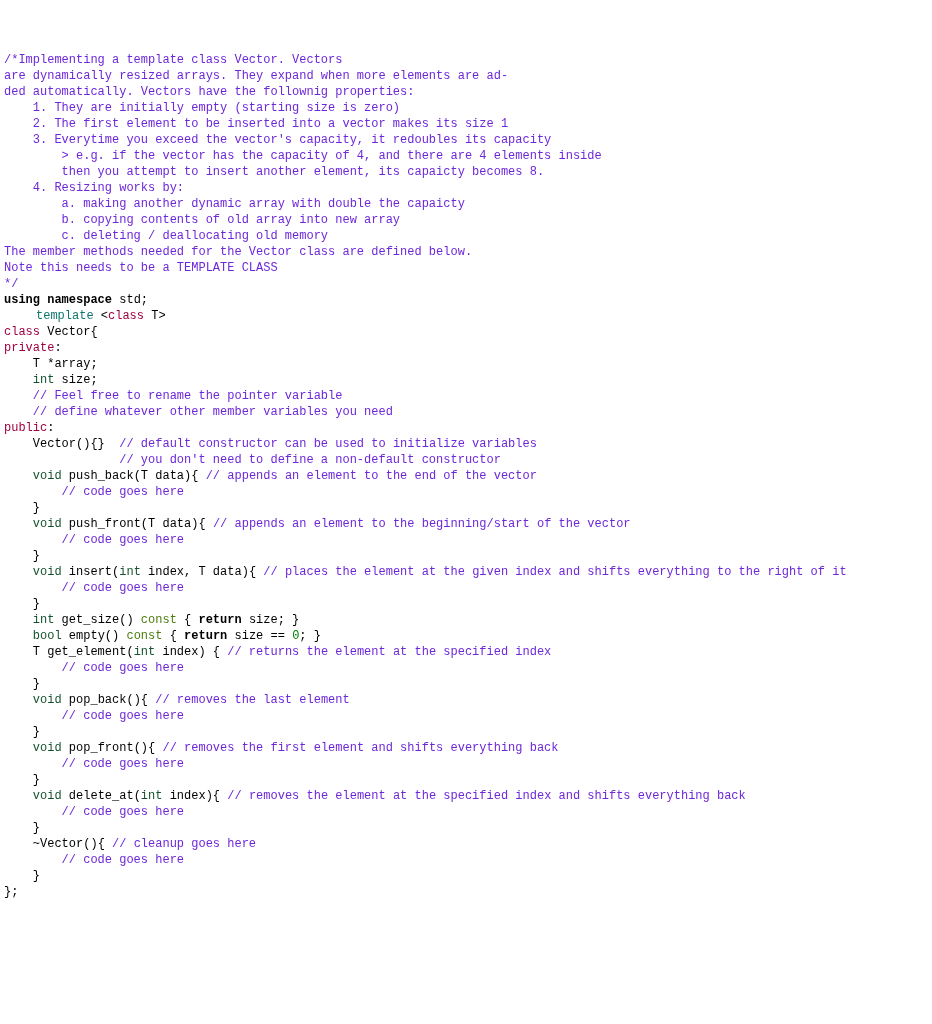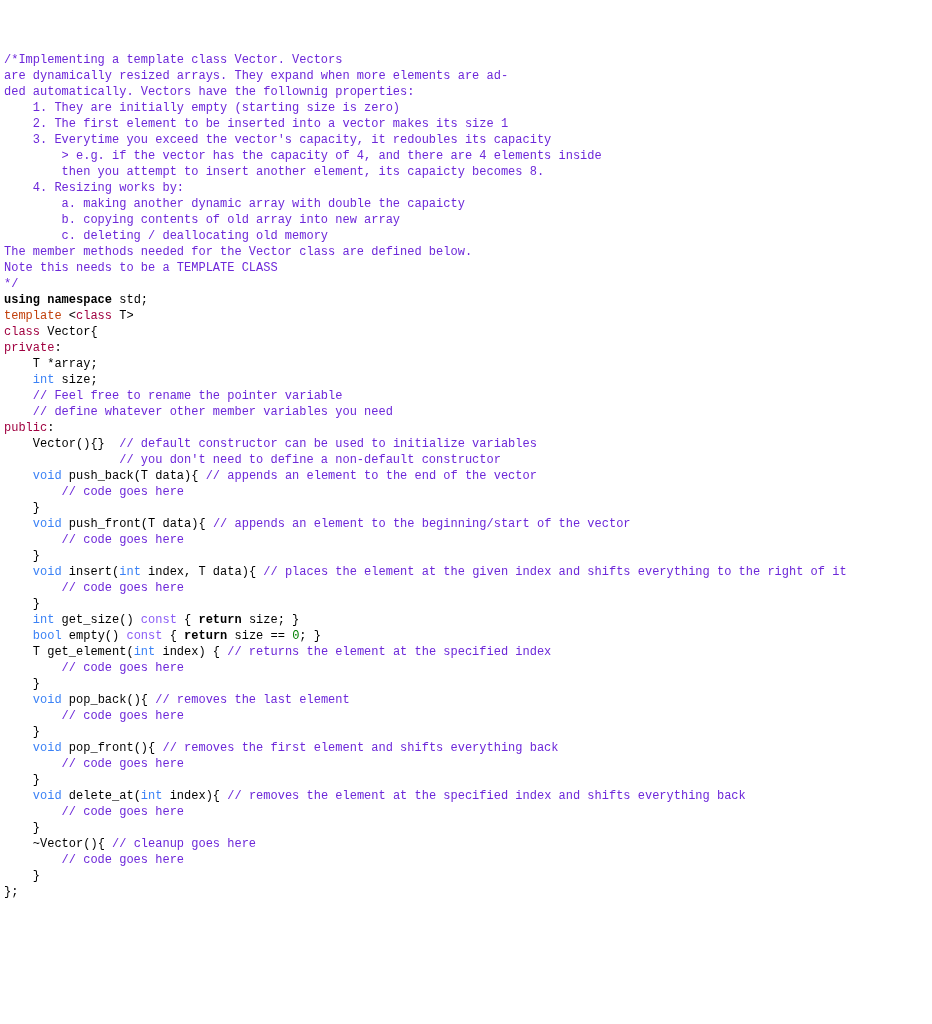--- a/index.html
+++ b/index.html
@@ -7,24 +7,24 @@
     padding: 4px;
     background: #ffffff;
     font-family: "Courier New", Courier, monospace;
     font-size: 12px;
     line-height: 16px;
     color: #000000;
     white-space: pre;
   }
   .comment { color: #6d28d9; }
   .keyword { color: #000000; font-weight: bold; }
-  .keyword2 { color: #8b5cf6; font-family: Liberation Mono, monospace; }
-  .type    { color: #3b82f6; }
+  .keyword2 { color: #4d7c0f; font-family: Liberation Mono, monospace; }
+  .type    { color: #14532d; }
   .classkw { color: #a00040; }
-  .prep    { color: #c2410c; }
+  .prep    { color: #0f766e; margin-left: 32px; }
   .ident   { color: #000000; }
   .num     { color: #008000; }
   .op      { color: #000000; }
 </style>
 </head>
 <body>
 
 
 <div id="code"><div><span class="comment">/*Implementing a template class Vector. Vectors</span></div><div><span class="comment">are dynamically resized arrays. They expand when more elements are ad-</span></div><div><span class="comment">ded automatically. Vectors have the follownig properties:</span></div><div><span class="comment">    1. They are initially empty (starting size is zero)</span></div><div><span class="comment">    2. The first element to be inserted into a vector makes its size 1</span></div><div><span class="comment">    3. Everytime you exceed the vector's capacity, it redoubles its capacity</span></div><div><span class="comment">        &gt; e.g. if the vector has the capacity of 4, and there are 4 elements inside</span></div><div><span class="comment">        then you attempt to insert another element, its capaicty becomes 8.</span></div><div><span class="comment">    4. Resizing works by:</span></div><div><span class="comment">        a. making another dynamic array with double the capaicty</span></div><div><span class="comment">        b. copying contents of old array into new array</span></div><div><span class="comment">        c. deleting / deallocating old memory</span></div><div><span class="comment"></span></div><div><span class="comment">The member methods needed for the Vector class are defined below.</span></div><div><span class="comment">Note this needs to be a TEMPLATE CLASS</span></div><div><span class="comment">*/</span></div><div><span class="ident"></span></div><div><span class="keyword">using namespace</span><span class="ident"> std;</span></div><div><span class="ident"></span></div><div><span class="prep">template </span><span class="op">&lt;</span><span class="classkw">class</span><span class="ident"> T</span><span class="op">&gt;</span></div><div><span class="classkw">class</span><span class="ident"> Vector</span><span class="op">{</span></div><div><span class="classkw">private</span><span class="op">:</span></div><div><span class="ident">    T </span><span class="op">*</span><span class="ident">array;</span></div><div><span class="ident">    </span><span class="type">int</span><span class="ident"> size;</span></div><div><span class="comment">    // Feel free to rename the pointer variable</span></div><div><span class="comment">    // define whatever other member variables you need</span></div><div><span class="classkw">public</span><span class="op">:</span></div><div><span class="ident">    Vector</span><span class="op">(){}</span><span class="ident">  </span><span class="comment">// default constructor can be used to initialize variables</span></div><div><span class="ident">                </span><span class="comment">// you don't need to define a non-default constructor</span></div><div><span class="ident"></span></div><div><span class="ident">    </span><span class="type">void</span><span class="ident"> push_back</span><span class="op">(</span><span class="ident">T data</span><span class="op">){</span><span class="ident"> </span><span class="comment">// appends an element to the end of the vector</span></div><div><span class="ident">        </span><span class="comment">// code goes here</span></div><div><span class="ident">    </span><span class="op">}</span></div><div><span class="ident"></span></div><div><span class="ident">    </span><span class="type">void</span><span class="ident"> push_front</span><span class="op">(</span><span class="ident">T data</span><span class="op">){</span><span class="ident"> </span><span class="comment">// appends an element to the beginning/start of the vector</span></div><div><span class="ident">        </span><span class="comment">// code goes here</span></div><div><span class="ident">    </span><span class="op">}</span></div><div><span class="ident"></span></div><div><span class="ident">    </span><span class="type">void</span><span class="ident"> insert</span><span class="op">(</span><span class="type">int</span><span class="ident"> index, T data</span><span class="op">){</span><span class="ident"> </span><span class="comment">// places the element at the given index and shifts everything to the right of it</span></div><div><span class="ident">        </span><span class="comment">// code goes here</span></div><div><span class="ident">    </span><span class="op">}</span></div><div><span class="ident"></span></div><div><span class="ident">    </span><span class="type">int</span><span class="ident"> get_size</span><span class="op">()</span><span class="ident"> </span><span class="keyword2">const</span><span class="ident"> </span><span class="op">{</span><span class="ident"> </span><span class="keyword">return</span><span class="ident"> size; </span><span class="op">}</span></div><div><span class="ident">    </span><span class="type">bool</span><span class="ident"> empty</span><span class="op">()</span><span class="ident"> </span><span class="keyword2">const</span><span class="ident"> </span><span class="op">{</span><span class="ident"> </span><span class="keyword">return</span><span class="ident"> size </span><span class="op">==</span><span class="ident"> </span><span class="num">0</span><span class="ident">; </span><span class="op">}</span></div><div><span class="ident"></span></div><div><span class="ident">    T get_element</span><span class="op">(</span><span class="type">int</span><span class="ident"> index</span><span class="op">)</span><span class="ident"> </span><span class="op">{</span><span class="ident"> </span><span class="comment">// returns the element at the specified index</span></div><div><span class="ident">        </span><span class="comment">// code goes here</span></div><div><span class="ident">    </span><span class="op">}</span></div><div><span class="ident"></span></div><div><span class="ident">    </span><span class="type">void</span><span class="ident"> pop_back</span><span class="op">(){</span><span class="ident"> </span><span class="comment">// removes the last element</span></div><div><span class="ident">        </span><span class="comment">// code goes here</span></div><div><span class="ident">    </span><span class="op">}</span></div><div><span class="ident"></span></div><div><span class="ident">    </span><span class="type">void</span><span class="ident"> pop_front</span><span class="op">(){</span><span class="ident"> </span><span class="comment">// removes the first element and shifts everything back</span></div><div><span class="ident">        </span><span class="comment">// code goes here</span></div><div><span class="ident">    </span><span class="op">}</span></div><div><span class="ident"></span></div><div><span class="ident">    </span><span class="type">void</span><span class="ident"> delete_at</span><span class="op">(</span><span class="type">int</span><span class="ident"> index</span><span class="op">){</span><span class="ident"> </span><span class="comment">// removes the element at the specified index and shifts everything back</span></div><div><span class="ident">        </span><span class="comment">// code goes here</span></div><div><span class="ident">    </span><span class="op">}</span></div><div><span class="ident"></span></div><div><span class="ident">    </span><span class="op">~</span><span class="ident">Vector</span><span class="op">(){</span><span class="ident"> </span><span class="comment">// cleanup goes here</span></div><div><span class="ident">        </span><span class="comment">// code goes here</span></div><div><span class="ident">    </span><span class="op">}</span></div><div><span class="op">};</span></div></div>
 

